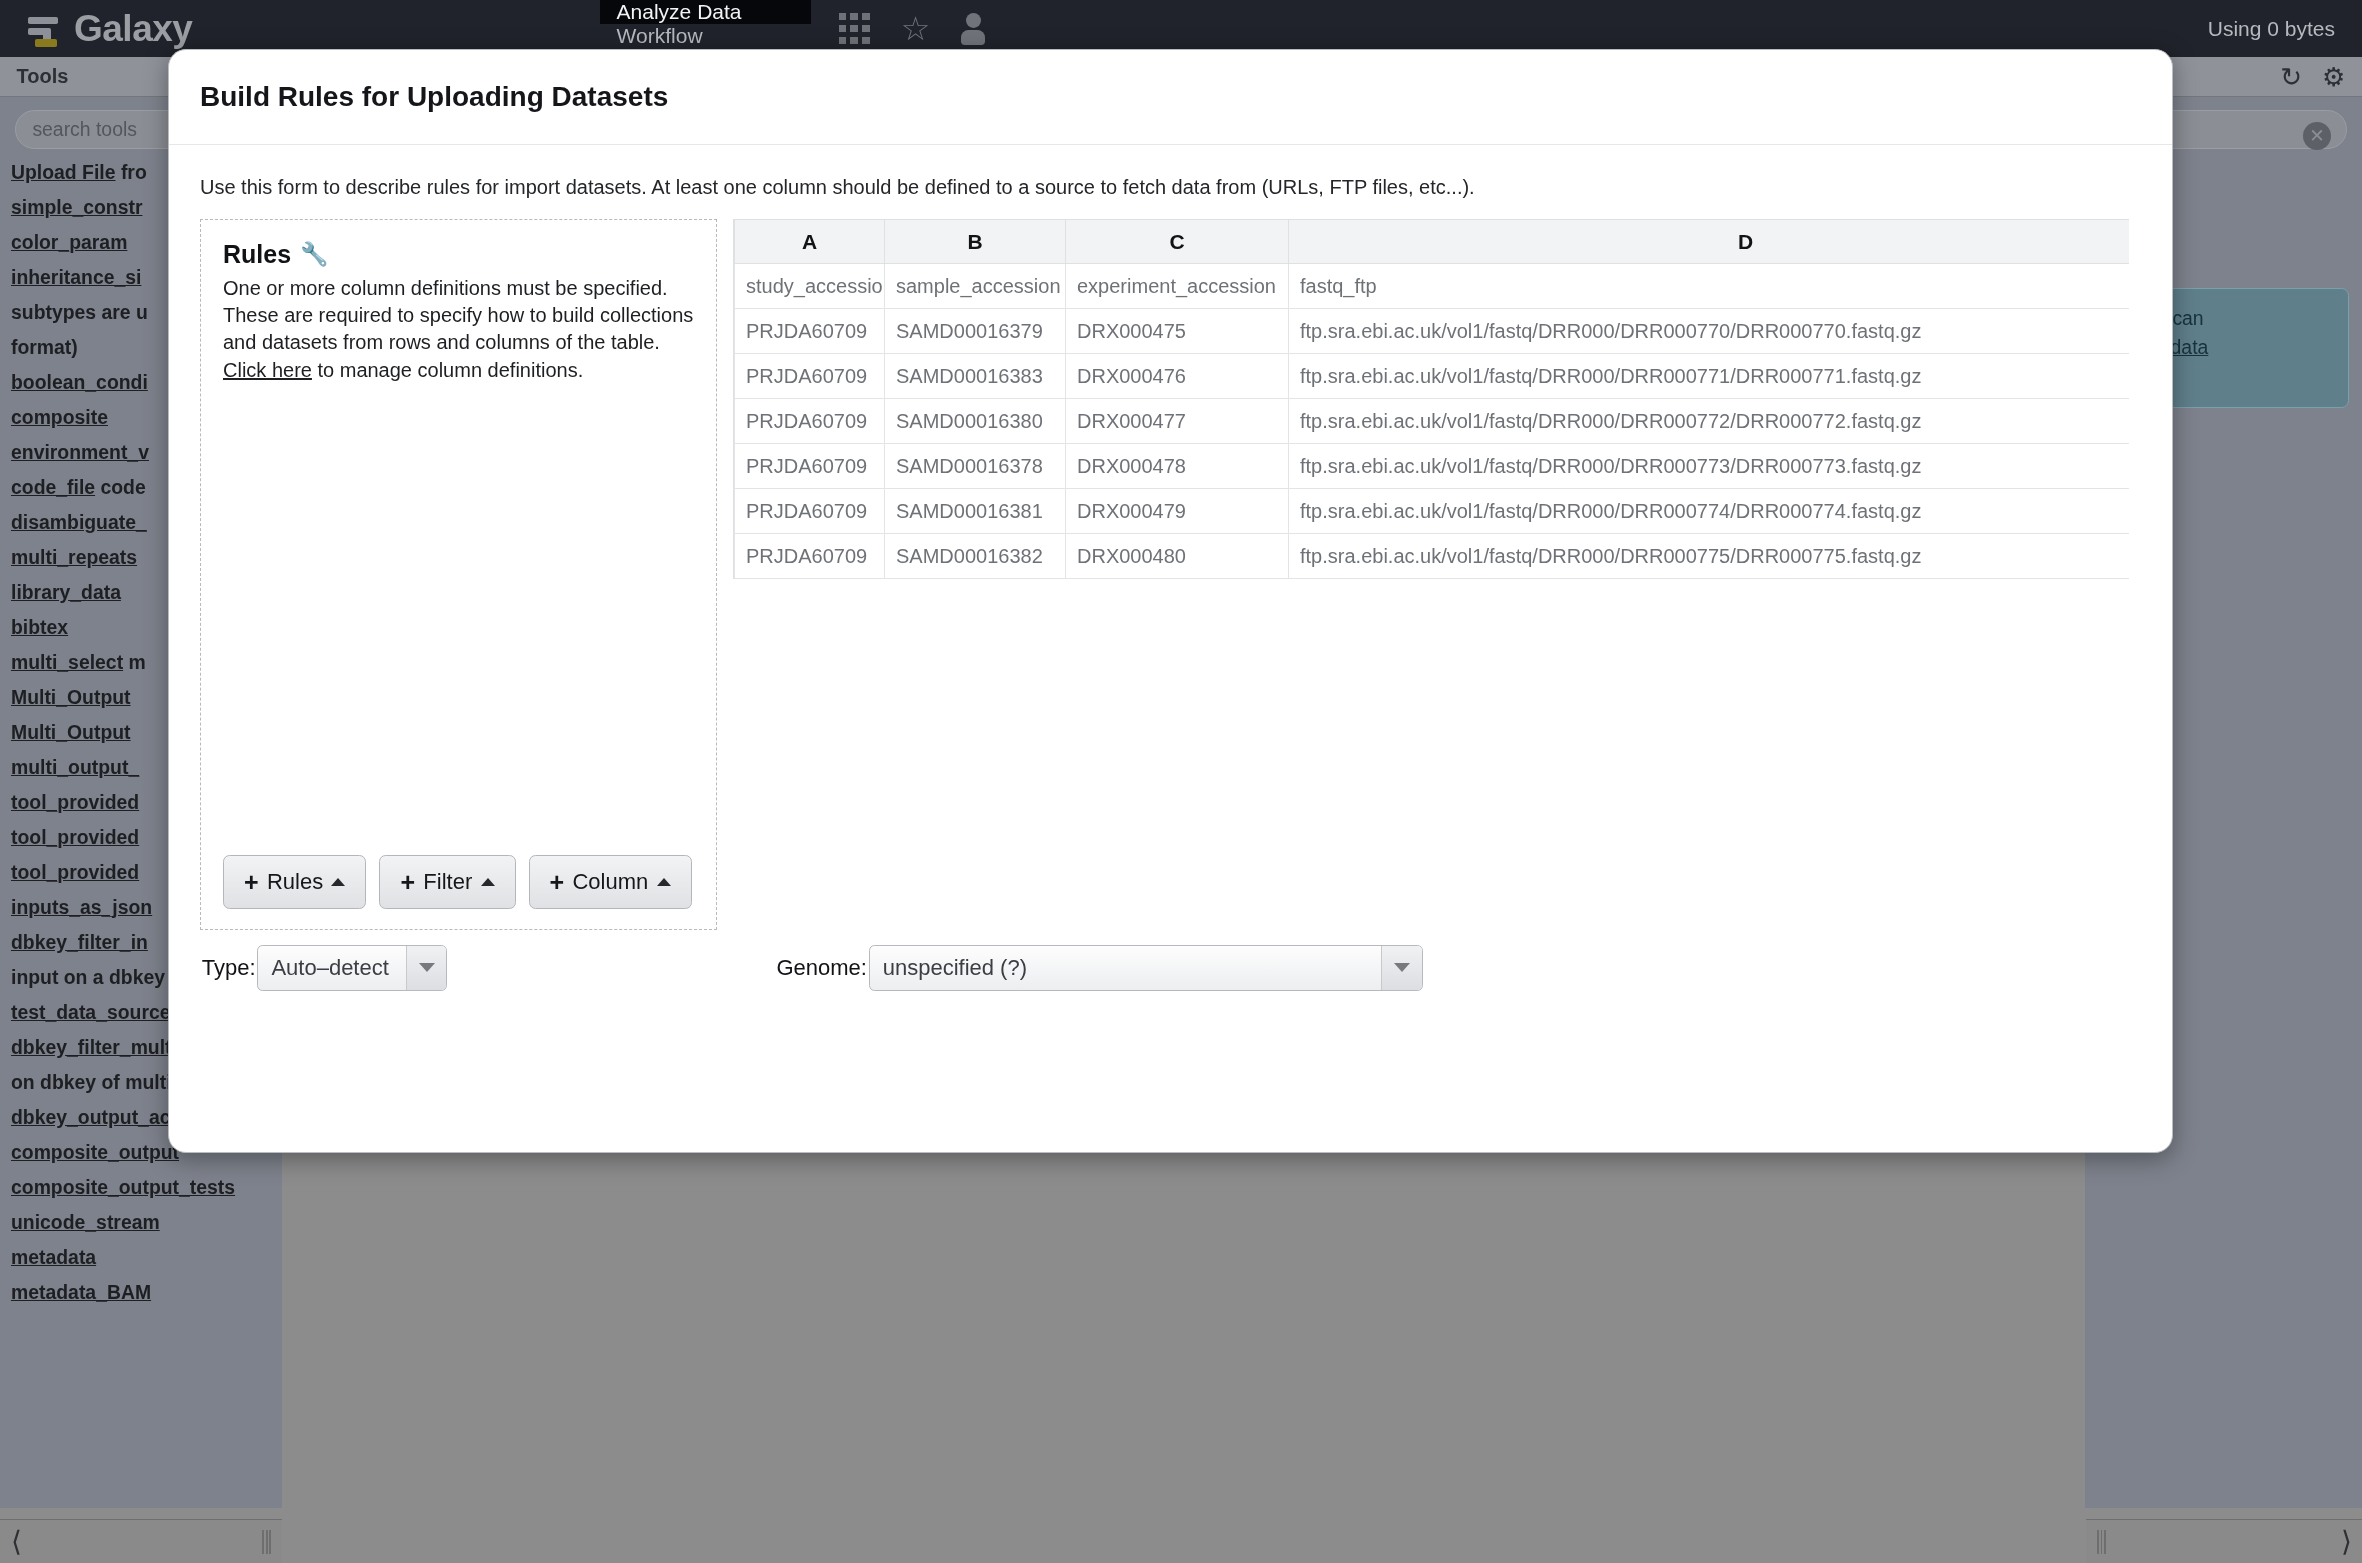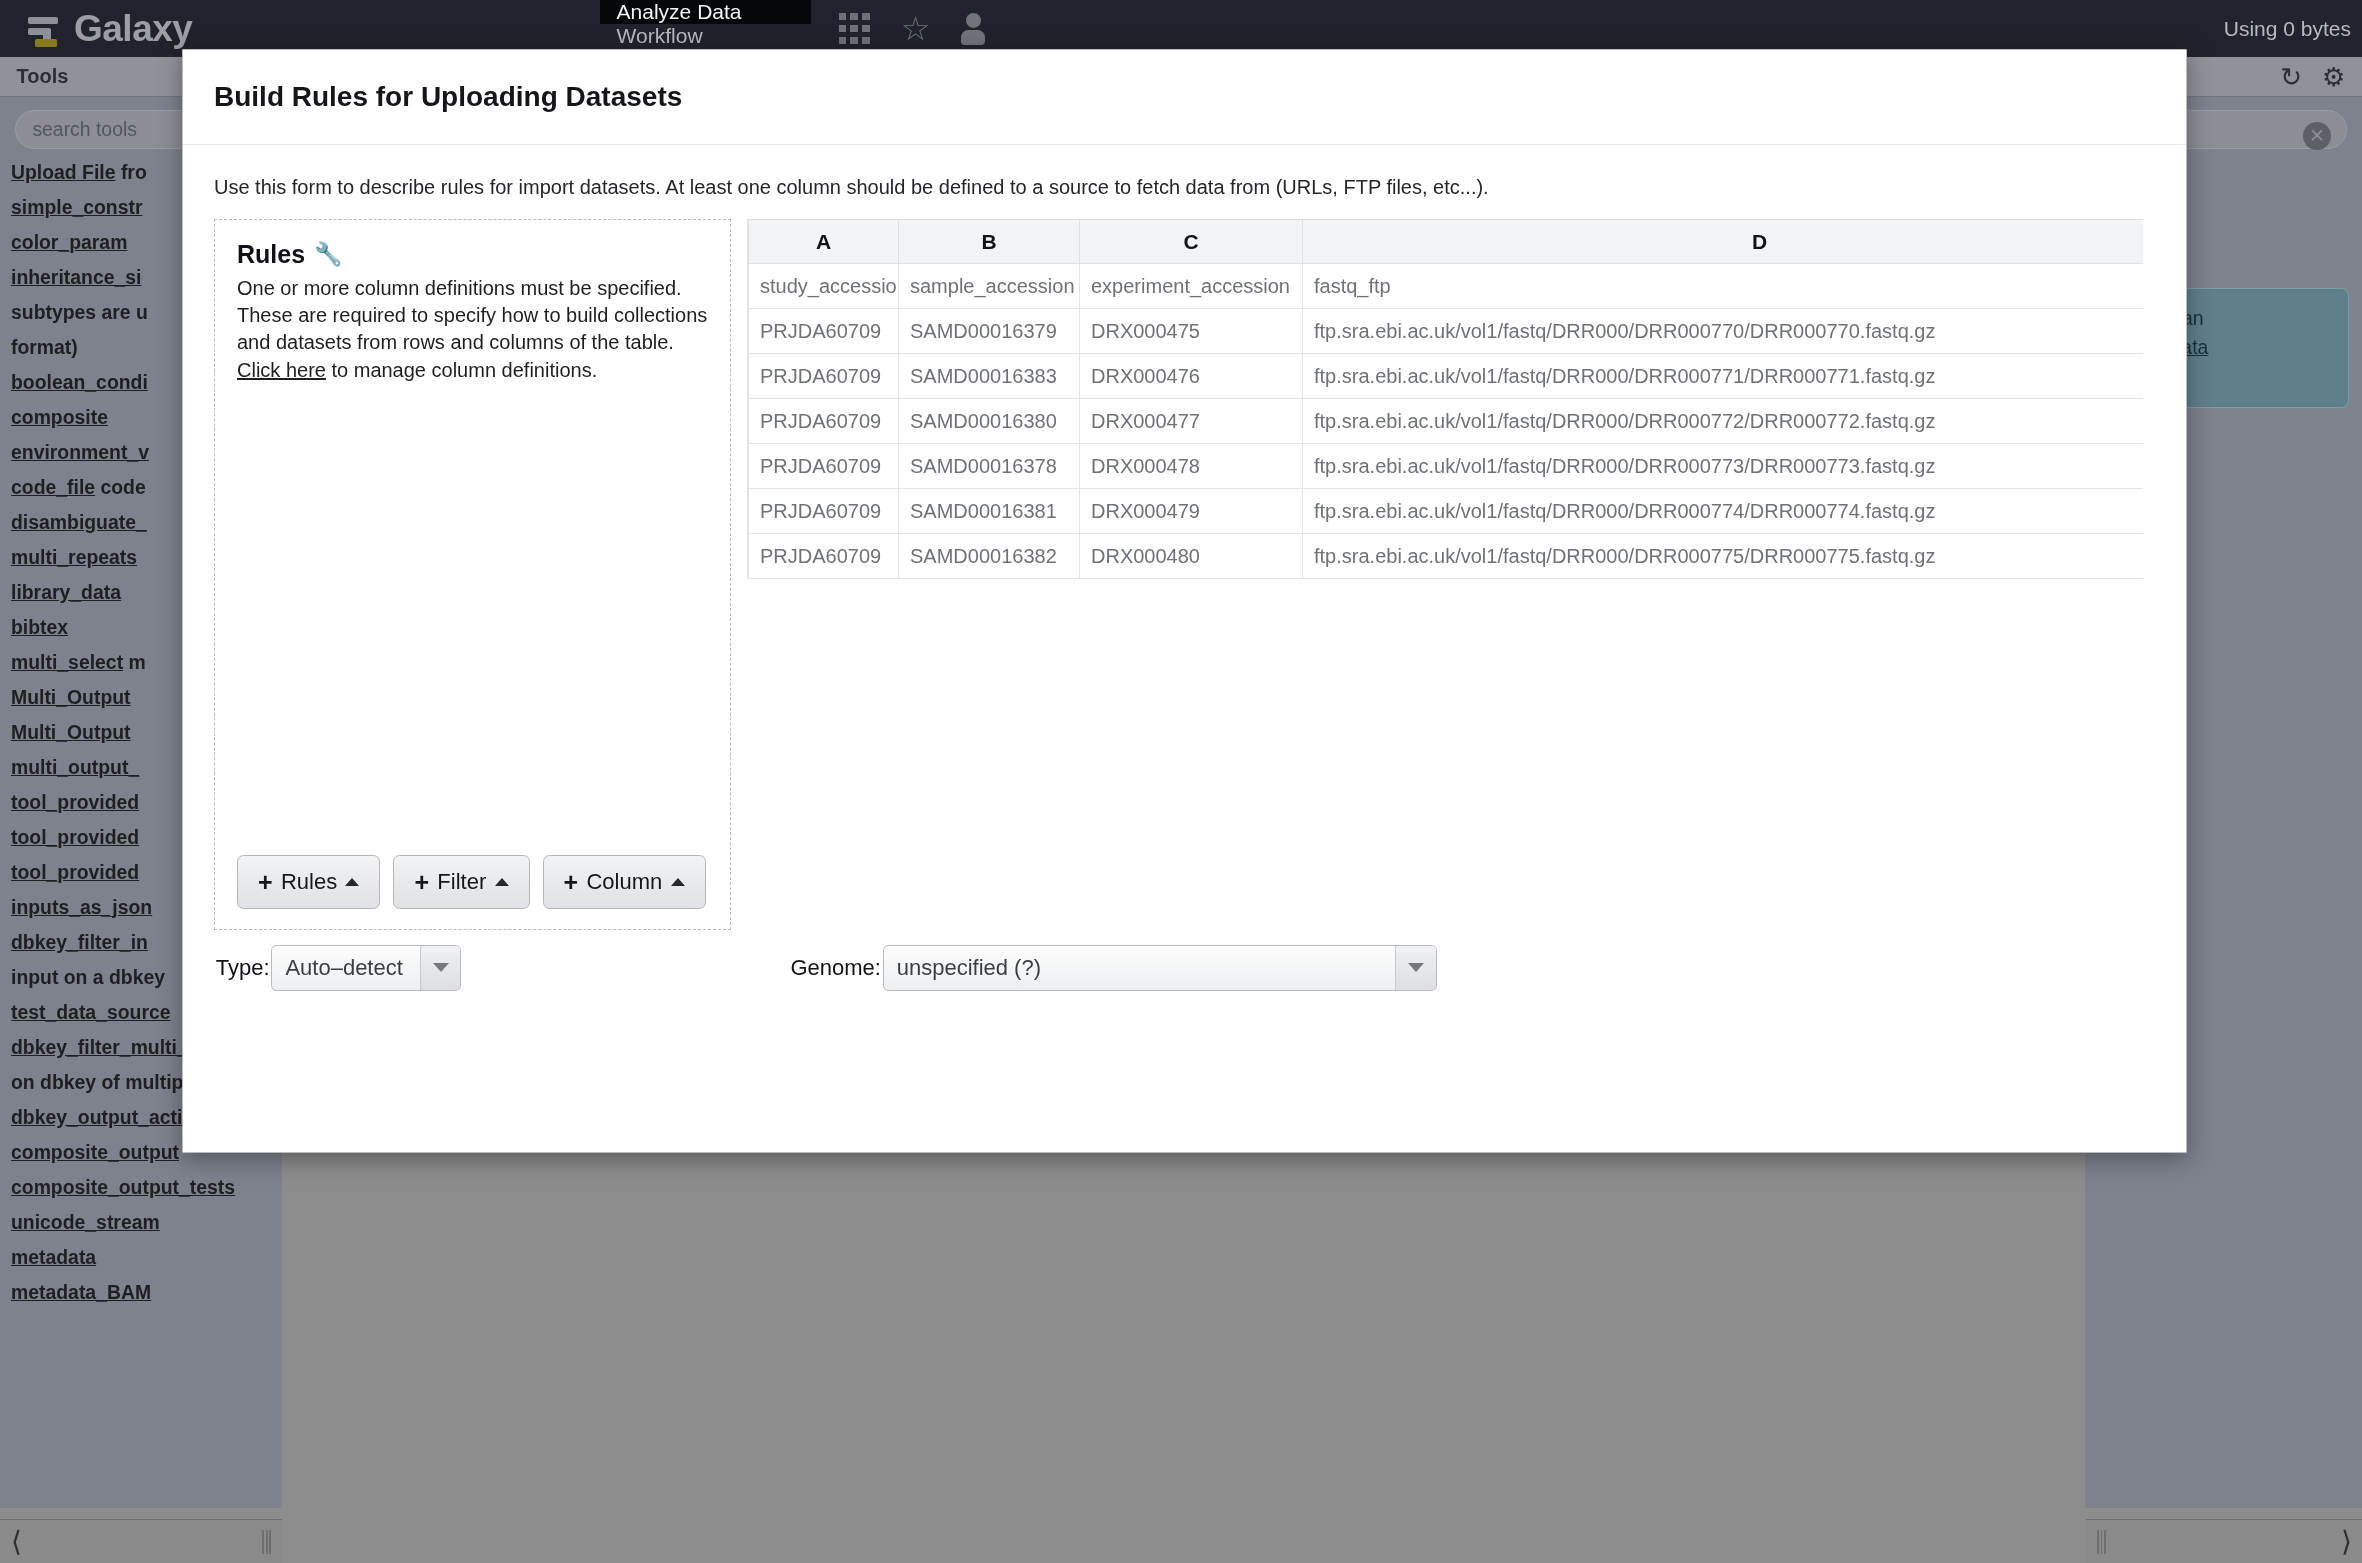--- a/index.html
+++ b/index.html
@@ -34,21 +34,21 @@
     border-left: 5.5px solid transparent; border-right: 5.5px solid transparent;
     border-top: 6.5px solid #b6b9bf;
   }
   #nav-icons { display: flex; align-items: center; gap: 31px; margin-left: 28px; }
   .grid-icon { display: grid; grid-template-columns: repeat(3, 7.4px); grid-gap: 4.6px; cursor: pointer; }
   .grid-icon i { width: 7.4px; height: 7.4px; background: #6e7278; display: block; }
   .star-icon { font-size: 33px; color: #70747a; line-height: 1; cursor: pointer; }
   .user-icon { width: 24px; height: 31px; position: relative; cursor: pointer; }
   .user-icon::before { content:""; position:absolute; left:4.6px; top:0; width:14.8px; height:14.8px; border-radius:50%; background:#70747a; }
   .user-icon::after { content:""; position:absolute; left:0; top:16.6px; width:24px; height:15.7px; border-radius:7.4px 7.4px 3.7px 3.7px; background:#70747a; }
-  #usage { margin-left: auto; padding-right: 12px; color: #b6b9bf; font-size: 21px; }
+  #usage { margin-left: auto; padding-right: 28px; color: #b6b9bf; font-size: 21px; }
 
   
   #toolpanel {
     position: absolute; left: 0; top: 57px; width: 282px; bottom: 55px;
     background: #7e828c; overflow: hidden;
   }
   #tool-header {
     height: 40px; background: #8f9299; display: flex; align-items: center;
     padding-left: 16.6px; color: #2c2f34; font-size: 20px; font-weight: bold;
     border-bottom: 0.9px solid #73767d;
@@ -106,22 +106,22 @@
   #bottombar { position: absolute; left: 0; bottom: 0; width: 2363px; height: 55px; background: #8c8c8c; }
   .scroller { position: absolute; bottom: 0; height: 44px; background: #8a8a8a; border-top: 0.9px solid #6e6e6e; display: flex; align-items: center; }
   #sc-left { left: 0; width: 282px; }
   #sc-right { right: 0; width: 277px; justify-content: flex-end; }
   .arrow-btn { width: 33px; height: 44px; display: flex; align-items: center; justify-content: center; font-size: 28px; color: #2e3034; cursor: pointer; }
   .grip { width: 9.2px; height: 24px; margin: 0 11px; background:
       repeating-linear-gradient(to right, #6e6e6e 0 1.8px, transparent 1.8px 3.7px); cursor: grab; }
 
   
   #modal {
-    position: absolute; left: 182px; top: 49px; width: 2005px; height: 1104px;
-    background: #ffffff; border: 0.9px solid #b9bcc0; border-radius: 1px;
+    position: absolute; left: 168px; top: 49px; width: 2005px; height: 1104px;
+    background: #ffffff; border: 0.9px solid #b9bcc0; border-radius: 18px;
     box-shadow: 0 5.5px 24px rgba(0,0,0,0.35); z-index: 40;
     display: flex; flex-direction: column; overflow: hidden;
   }
   #modal-header {
     height: 95px; display: flex; align-items: center; padding: 0 31px;
     border-bottom: 0.9px solid #e6e7e9;
   }
   #modal-title { font-size: 28px; font-weight: bold; color: #14161a; }
   #modal-body { flex: 1; padding: 31px 43px 0 31px; overflow: hidden; }
   #intro { font-size: 20px; color: #24262a; margin-bottom: 20px; }

